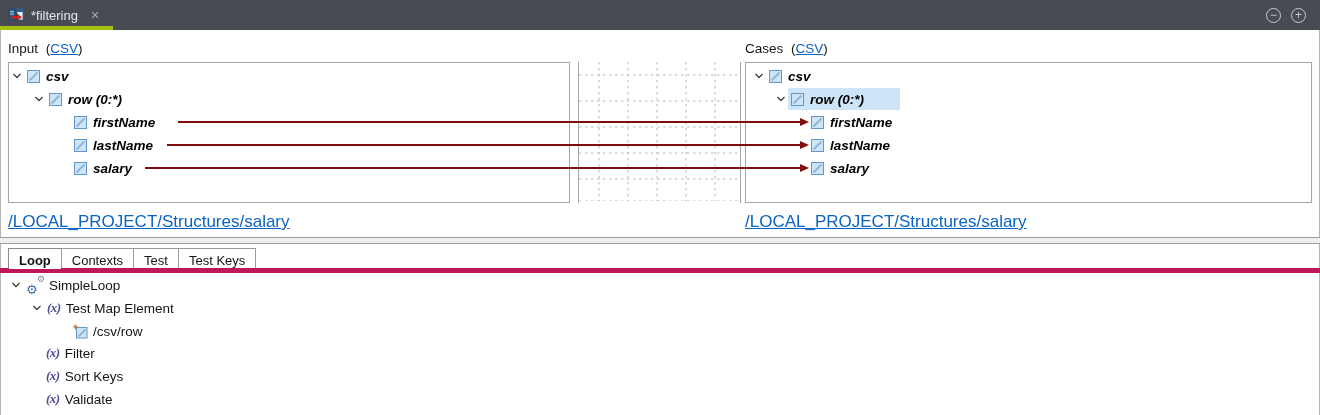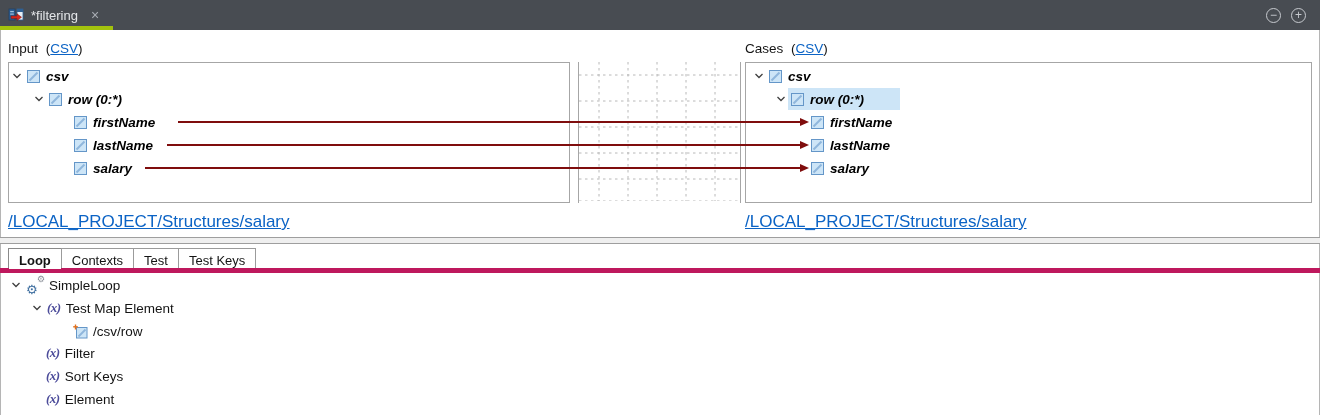--- a/index.html
+++ b/index.html
@@ -252,16 +252,16 @@
   <div class="trow" style="left:46px; top:342px;">
     <span class="fx">(x)</span>
     <span class="btm-label">Filter</span>
   </div>
   <div class="trow" style="left:46px; top:365px;">
     <span class="fx">(x)</span>
     <span class="btm-label">Sort Keys</span>
   </div>
   <div class="trow" style="left:46px; top:388px;">
     <span class="fx">(x)</span>
-    <span class="btm-label">Element</span>
+    <span class="btm-label">Validate</span>
   </div>
 
 </div>
 
 </body></html>

